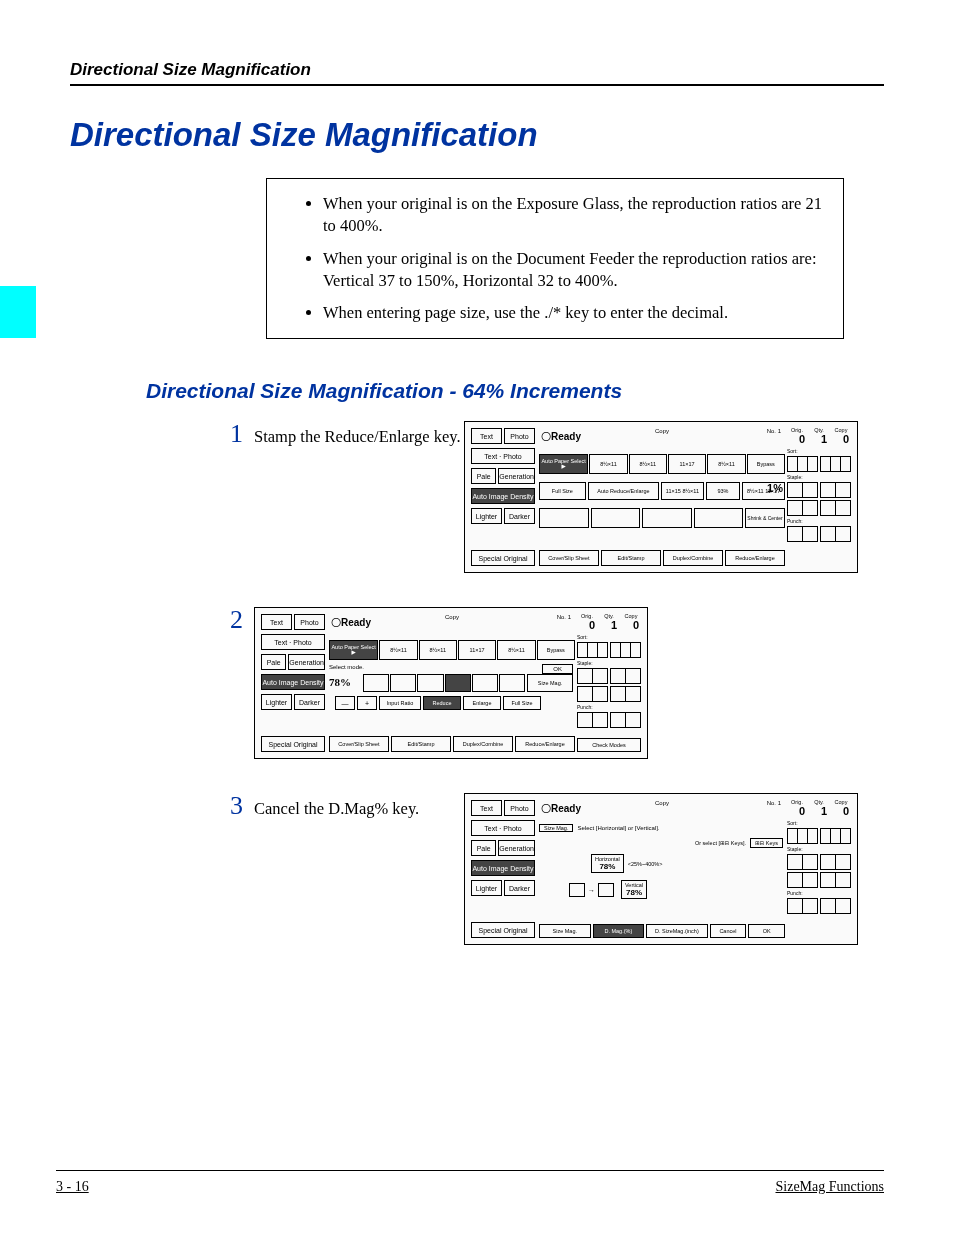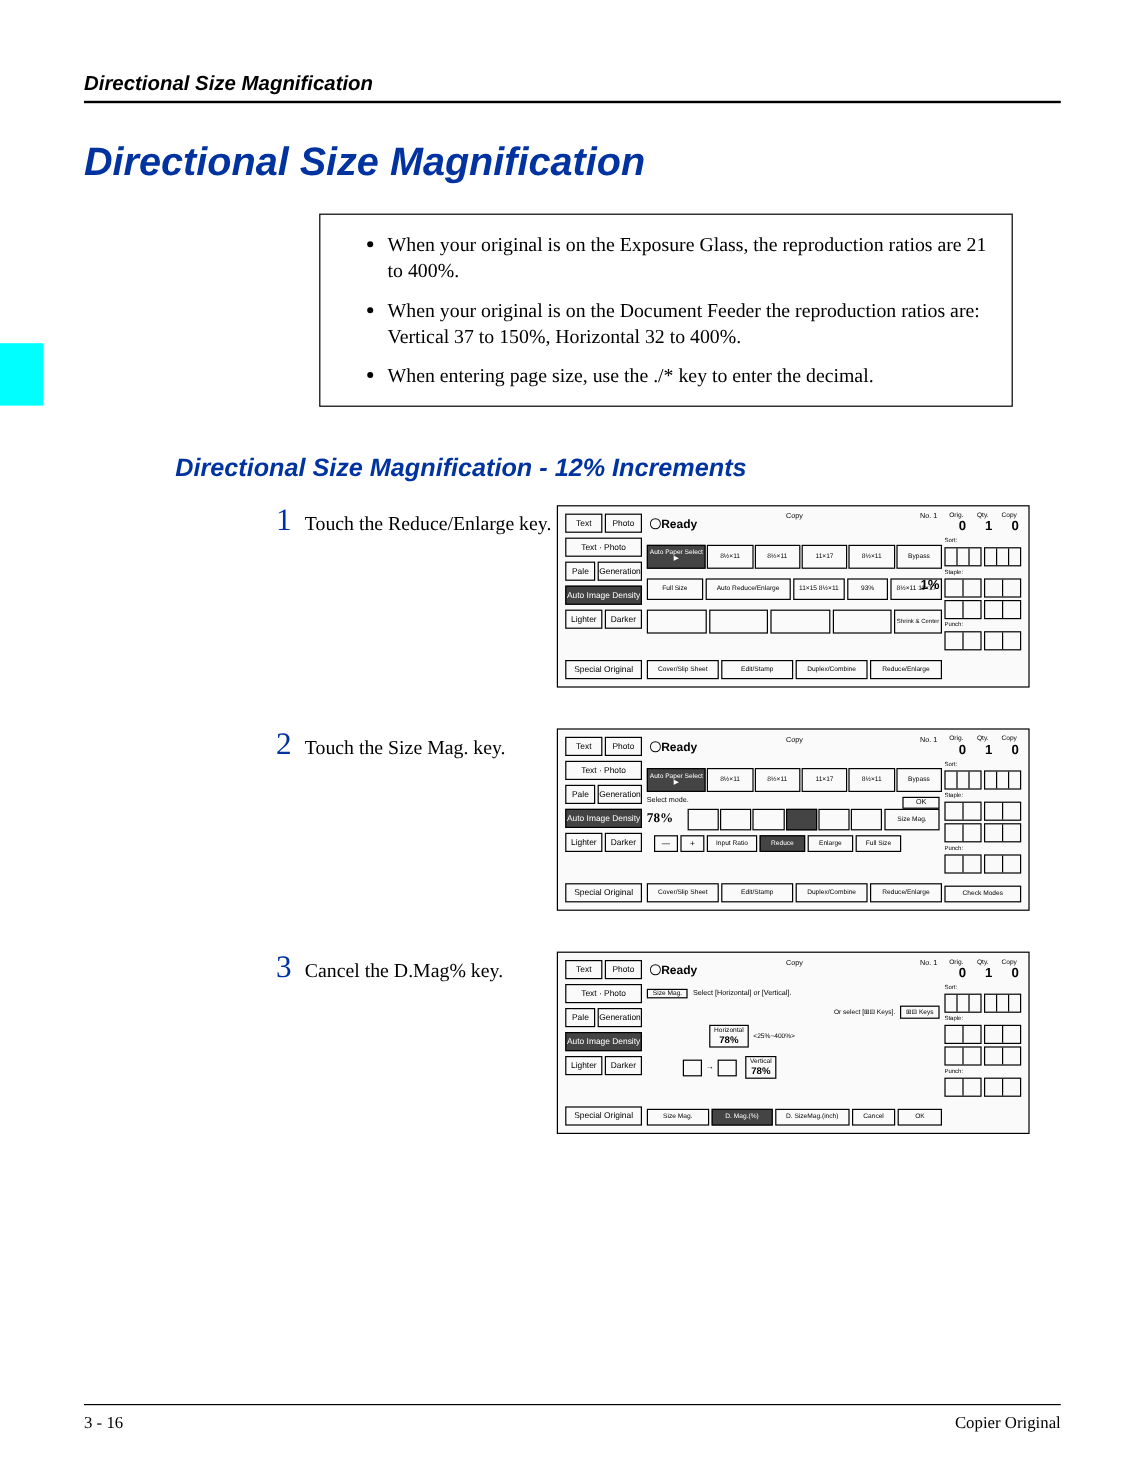--- a/index.html
+++ b/index.html
@@ -187,25 +187,26 @@
     border: 1px solid #000; flex:1; font-size:5.5px;
     display:flex; align-items:center; justify-content:center;
   }
   .pct100 {
     font-family: "Arial Black", Arial, sans-serif; font-weight: bold;
     font-size: 11px; position: absolute; right: 2px; top: 56px;
   }
   .footer {
     position: absolute;
     bottom: 40px;
-    left: 70px; right: 70px;
+    left: 56px; right: 70px;
     font-size: 14px;
     display: flex; justify-content: space-between;
     border-top: 1px solid #000;
     padding-top: 8px;
+    text-decoration: underline;
   }
 </style>
 </head>
 <body>
 
 <div class="cyan-tab"></div>
 
 <div class="page">
 
   <div class="running-head">Directional Size Magnification</div>
@@ -214,25 +215,25 @@
   <h1 class="main-title">Directional Size Magnification</h1>
 
   <div class="info-box">
     <ul>
       <li>When your original is on the Exposure Glass, the reproduction ratios are 21 to 400%.</li>
       <li>When your original is on the Document Feeder the reproduction ratios are: Vertical 37 to 150%, Horizontal 32 to 400%.</li>
       <li>When entering page size, use the ./* key to enter the decimal.</li>
     </ul>
   </div>
 
-  <div class="sub-title">Directional Size Magnification - 12% Increments</div>
+  <div class="sub-title">Directional Size Magnification - 64% Increments</div>
 
   <div class="step-row">
     <div class="step-num">1</div>
-    <div class="step-text">Touch the Reduce/Enlarge key.</div>
+    <div class="step-text">Stamp the Reduce/Enlarge key.</div>
     <div class="screenshot">
       <div class="left-col">
         <div class="pair">
             <div>Text</div>
             <div>Photo</div>
           </div>
         <div class="single">Text · Photo</div>
         <div class="pair">
             <div>Pale</div>
             <div>Generation</div>
@@ -329,21 +330,20 @@
               <div></div>
               <div></div>
             </div>
           </div>
       </div>
     </div>
   </div>
 
   <div class="step-row">
     <div class="step-num">2</div>
-    <div class="step-text">Touch the Size Mag. key.</div>
     <div class="screenshot">
       <div class="left-col">
         <div class="pair">
             <div>Text</div>
             <div>Photo</div>
           </div>
         <div class="single">Text · Photo</div>
         <div class="pair">
             <div>Pale</div>
             <div>Generation</div>
@@ -562,14 +562,14 @@
             </div>
           </div>
       </div>
     </div>
   </div>
 
 </div>
 
 <div class="footer">
   <span>3 - 16</span>
-  <span>Copier Original</span>
+  <span>SizeMag Functions</span>
 </div>
 
 </body></html>

